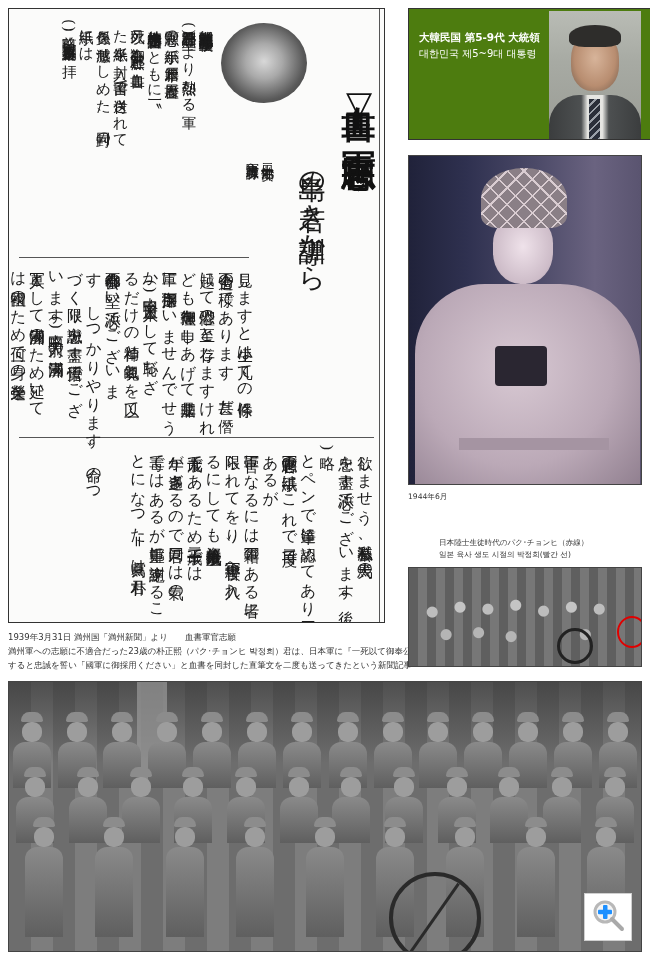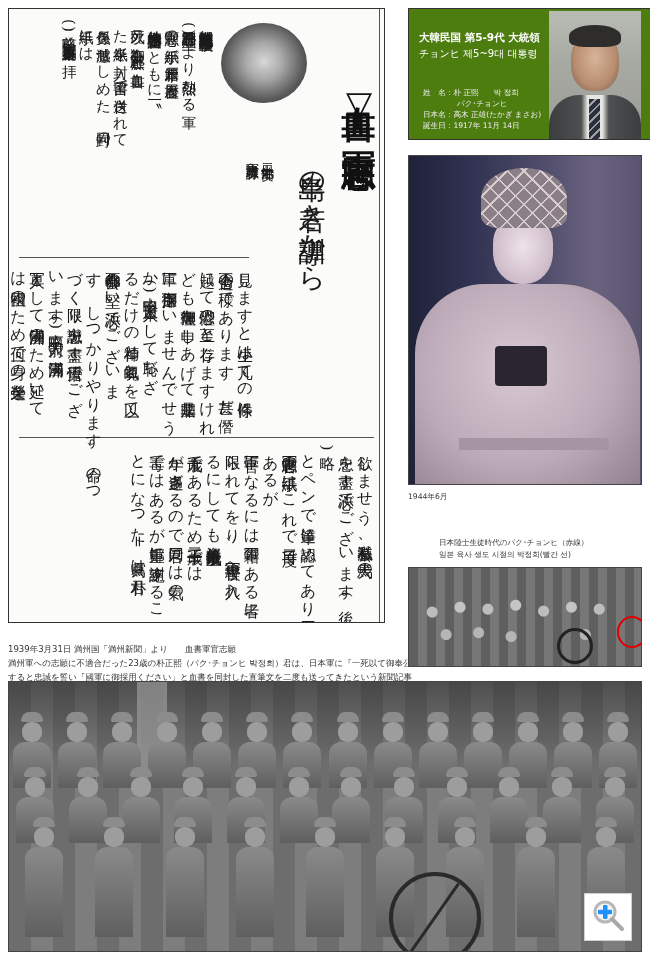--- a/index.html
+++ b/index.html
@@ -35,21 +35,21 @@
     position: absolute; top: 145px; right: 110px; writing-mode: vertical-rl;
     font-family: "DejaVu Serif", serif; font-size: 13px; line-height: 1.15;
   }
   .rule-h { position: absolute; height: 1px; background: #555; }
   .rule-v { position: absolute; width: 1px; background: #555; }
   .body-upper { top: 252px; right: 130px; font-size: 15.5px; height: 168px; line-height: 1.22; }
   .body-lower { top: 435px; right: 10px; font-size: 15.5px; height: 170px; line-height: 1.22; }
   .body-upper span, .body-lower span { display: block; }
 
   
-  .clip-caption { position: absolute; left: 8px; top: 630px; width: 390px; font-size: 8.5px; line-height: 14px; color: #333; margin-top: 12px; }
+  .clip-caption { position: absolute; left: 8px; top: 630px; width: 390px; font-size: 8.5px; line-height: 14px; color: #333; }
   .clip-caption div { white-space: nowrap; }
 
   
   .profile {
     position: absolute; left: 408px; top: 8px; width: 246px; height: 132px;
     background: #4d7c0f; border: 1px solid #333; overflow: hidden;
   }
   .profile .title1, .profile .title2 {
     position: absolute; left: 10px; color: #fff; font-weight: bold; font-size: 10.5px; white-space: nowrap;
   }
@@ -203,27 +203,21 @@
 </div>
 
 <div class="clip-caption">
   <div>1939年3月31日 満州国「満州新聞」より　　血書軍官志願</div>
   <div>満州軍への志願に不適合だった23歳の朴正熙（パク･チョンヒ 박정희）君は、日本軍に『一死以て御奉公』</div>
   <div>すると忠誠を誓い「國軍に御採用ください」と血書を同封した直筆文を二度も送ってきたという新聞記事</div>
 </div>
 
 <div class="profile">
   <div class="title1">大韓民国 第5-9代 大統領</div>
-  <div class="title2">チョンヒ 제5~9대 대통령</div>
-  <div class="info">
-    <div>姓　名：朴 正熙　　박 정희</div>
-    <div class="indent">パク･チョンヒ</div>
-    <div>日本名：高木 正雄(たかぎ まさお)</div>
-    <div>誕生日：1917年 11月 14日</div>
-  </div>
+  <div class="title2">대한민국 제5~9대 대통령</div>
   <div class="profile-photo">
     <div class="pp-suit"></div>
     <div class="pp-tie"></div>
     <div class="pp-face"></div>
     <div class="pp-hair"></div>
   </div>
 </div>
 
 <div class="soldier">
   <div class="s-body"></div>

